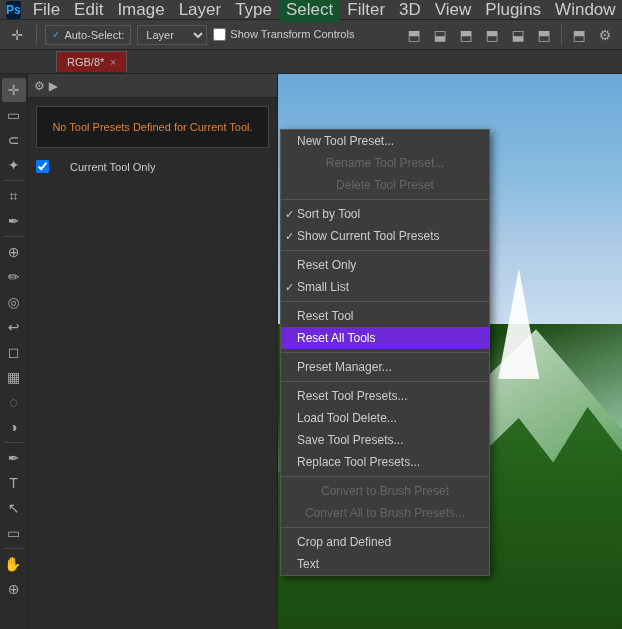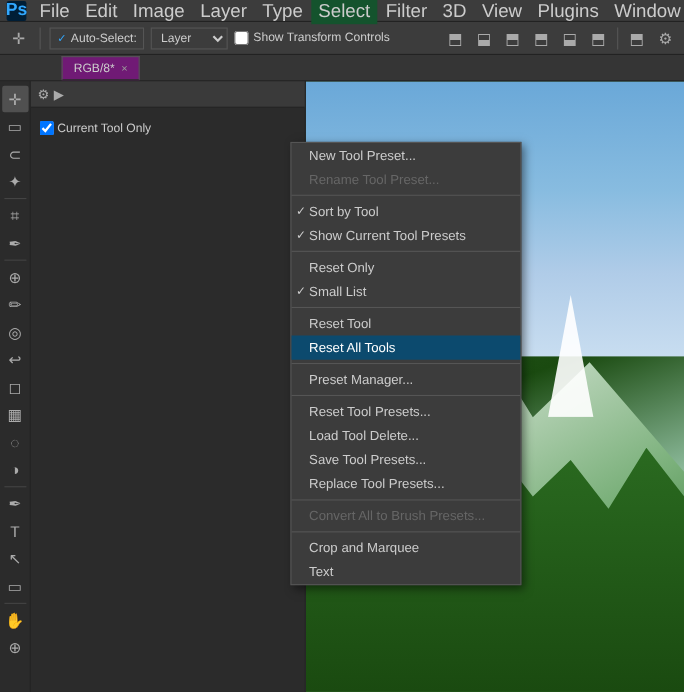--- a/index.html
+++ b/index.html
@@ -31,21 +31,21 @@
       cursor: pointer;
       white-space: nowrap;
     }
     .menu-bar-item.active { background: #14532d; }
     .ps-logo {
       width: 18px;
       height: 18px;
       background: #001e36;
       border-radius: 2px;
       color: #31a8ff;
-      font-size: 16px;
+      font-size: 12px;
       font-weight: bold;
       display: flex;
       align-items: center;
       justify-content: center;
       margin-right: 4px;
     }
 
     
     .options-bar {
       height: 30px;
@@ -126,21 +126,21 @@
       border: 1px solid #555;
       border-bottom: none;
       color: #ccc;
       font-size: 11px;
       padding: 0 10px;
       display: flex;
       align-items: center;
       gap: 6px;
       cursor: pointer;
     }
-    .tab.active { background: #701a75; border-bottom: 1px solid #2b2b2b; }
+    .tab.active { background: #7f1d1d; border-bottom: 1px solid #2b2b2b; }
     .tab-close {
       font-size: 10px;
       color: #999;
       cursor: pointer;
     }
 
     
     .main-layout {
       display: flex;
       height: calc(629px - 20px - 30px - 24px);
@@ -215,51 +215,51 @@
       padding: 14px 10px;
       text-align: center;
       font-size: 11px;
       color: #e08040;
       width: 100%;
       margin-bottom: 8px;
     }
     .current-tool-row {
       display: flex;
       align-items: center;
-      gap: 3px;
+      gap: 21px;
       font-size: 11px;
       color: #ccc;
       align-self: flex-start;
       margin-top: 4px;
       justify-content: center;
     }
     .current-tool-row input[type=checkbox] { cursor: pointer; }
 
     
     .context-menu {
       position: absolute;
-      left: 264px;
+      left: 280px;
       top: 55px;
       width: 210px;
       background: #3c3c3c;
       border: 1px solid #555;
       box-shadow: 3px 3px 8px rgba(0,0,0,0.5);
       z-index: 100;
     }
     .ctx-item {
       padding: 4px 16px;
       font-size: 12px;
       color: #ccc;
       cursor: pointer;
       position: relative;
       white-space: nowrap;
     }
-    .ctx-item.disabled { color: #666; cursor: default; }
+    .ctx-item.disabled { color: #666; cursor: default; text-align: center; }
     .ctx-item.highlighted {
-      background: #0c4a6e;
+      background: #6d28d9;
       color: #fff;
     }
     .ctx-item .checkmark {
       position: absolute;
       left: 4px;
       top: 50%;
       transform: translateY(-50%);
       font-size: 11px;
       color: #ccc;
     }
@@ -400,50 +400,53 @@
     <div class="tool-btn">✋</div>
     <div class="tool-btn">⊕</div>
   </div>
 
   <div class="presets-panel">
     <div class="presets-panel-header">
       <span class="presets-panel-icon">⚙</span>
       <span class="presets-panel-icon">▶</span>
     </div>
     <div class="presets-panel-body">
+      <div class="no-presets-msg">No Tool Presets Defined for Current Tool.</div>
       <div class="current-tool-row">
         <input type="checkbox" checked="" style="">
         <span>Current Tool Only</span>
       </div>
     </div>
   </div>
 
   <div class="context-menu" id="ctx-menu">
       <div class="ctx-item"><span>New Tool Preset...</span></div>
       <div class="ctx-item disabled"><span>Rename Tool Preset...</span></div>
+      <div class="ctx-item disabled"><span>Delete Tool Preset</span></div>
       <div class="ctx-separator"></div>
       <div class="ctx-item"><span class="checkmark">✓</span><span>Sort by Tool</span></div>
       <div class="ctx-item"><span class="checkmark">✓</span><span>Show Current Tool Presets</span></div>
       <div class="ctx-separator"></div>
       <div class="ctx-item"><span>Reset Only</span></div>
       <div class="ctx-item"><span class="checkmark">✓</span><span>Small List</span></div>
       <div class="ctx-separator"></div>
       <div class="ctx-item"><span>Reset Tool</span></div>
       <div class="ctx-item highlighted"><span>Reset All Tools</span></div>
       <div class="ctx-separator"></div>
       <div class="ctx-item"><span>Preset Manager...</span></div>
       <div class="ctx-separator"></div>
       <div class="ctx-item"><span>Reset Tool Presets...</span></div>
       <div class="ctx-item"><span>Load Tool Delete...</span></div>
       <div class="ctx-item"><span>Save Tool Presets...</span></div>
       <div class="ctx-item"><span>Replace Tool Presets...</span></div>
       <div class="ctx-separator"></div>
+      <div class="ctx-item disabled"><span>Convert to Brush Preset</span></div>
       <div class="ctx-item disabled"><span>Convert All to Brush Presets...</span></div>
       <div class="ctx-separator"></div>
-      <div class="ctx-item"><span>Crop and Marquee</span></div>
+      <div class="ctx-item"><span>Crop and Defined</span></div>
       <div class="ctx-item"><span>Text</span></div>
     </div>
 
   <div class="photo-area">
     <div class="photo-placeholder">
       <div class="sky-area"></div>
       <div class="mountain-shape"></div>
       <div class="snow-cap"></div>
       <div class="trees-area"></div>
     </div>

